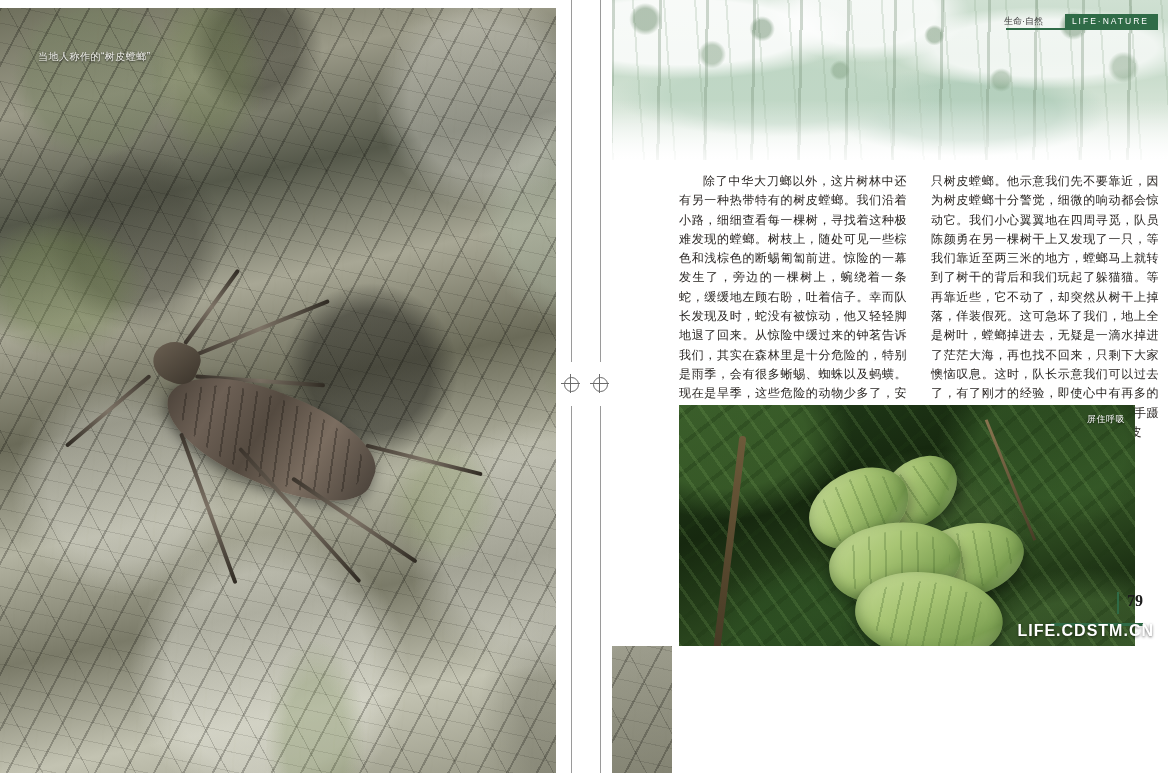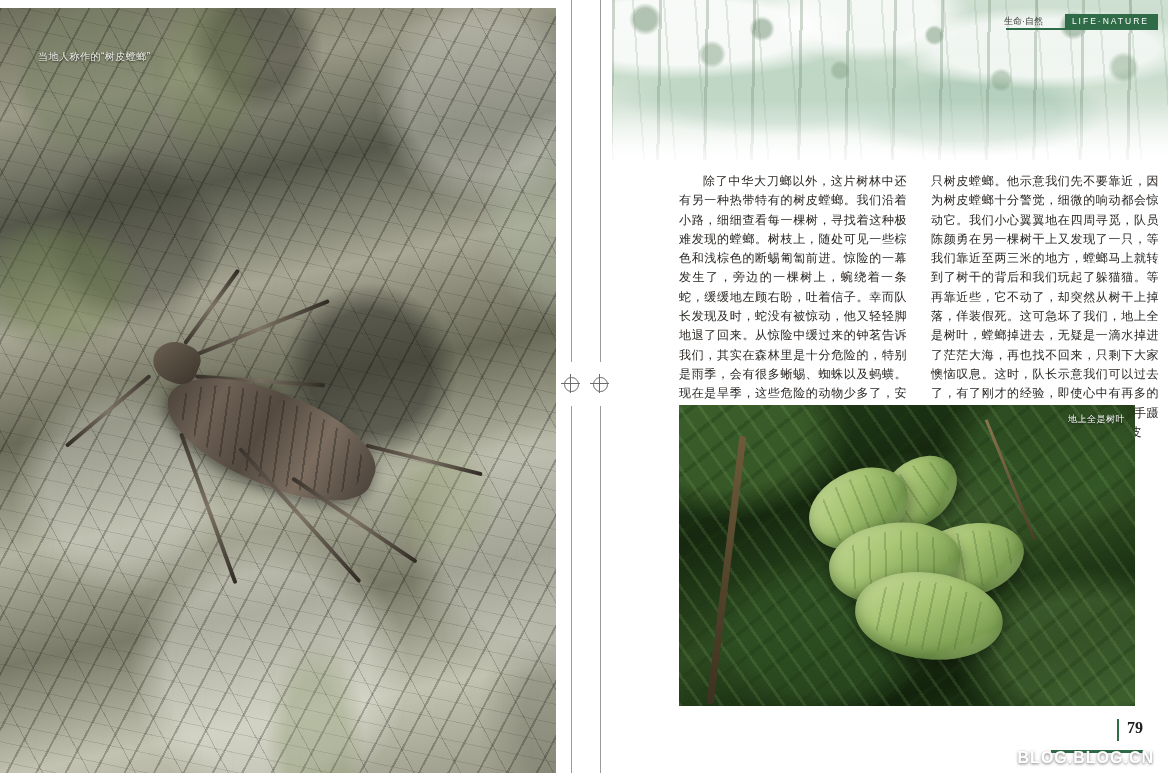--- a/index.html
+++ b/index.html
@@ -157,21 +157,21 @@
   }
   .reg::before { left: 5px; top: -4px; width: 1px; height: 19px; }
   .reg::after  { top: 5px; left: -4px; height: 1px; width: 19px; }
   .reg-a { left: 564px; }
   .reg-b { left: 593px; }
 
   
   .right-page {
     position: absolute;
     left: 612px; top: 0;
-    width: 556px; height: 773px;
+    width: 556px; height: 646px;
     background: #ffffff;
     overflow: hidden;
   }
   .forest-top {
     position: absolute;
     left: 0; top: 0;
     width: 556px; height: 160px;
     background:
       radial-gradient(ellipse at 12% 20%, rgba(255,255,255,0.85) 0 18%, rgba(0,0,0,0) 26%),
       radial-gradient(ellipse at 46% 8%, rgba(255,255,255,0.8) 0 16%, rgba(0,0,0,0) 24%),
@@ -424,25 +424,25 @@
     <div class="fruit-photo">
       <div class="fruit-bg"></div>
       <div class="fruit-leaves"></div>
       <div class="vine"></div>
       <div class="vine2"></div>
       <div class="pod pod-e"></div>
       <div class="pod pod-a"></div>
       <div class="pod pod-d"></div>
       <div class="pod pod-b"></div>
       <div class="pod pod-c"></div>
-      <div class="photo-caption">地上全是树叶</div>
+      <div class="photo-caption">屏住呼吸</div>
     </div>
 
     <div class="folio">
       <span class="folio-rule"></span>
       <span class="folio-num">79</span>
     </div>
     <div class="folio-bar"></div>
 
-    <div class="watermark">BLOG.BLOG.CN</div>
+    <div class="watermark">LIFE.CDSTM.CN</div>
   </div>
 
 </div>
 
 </body></html>

